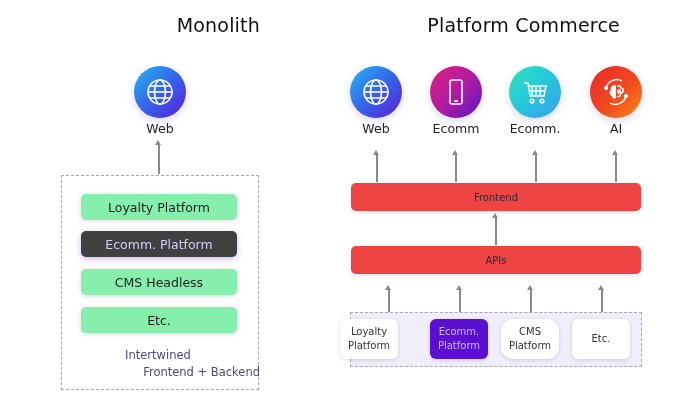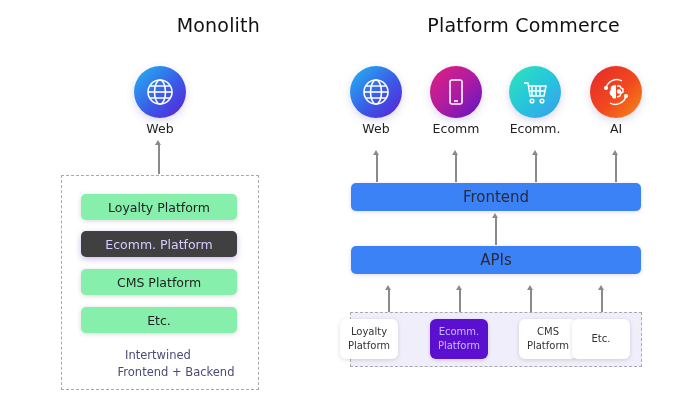--- a/index.html
+++ b/index.html
@@ -15,23 +15,23 @@
   .c-ai { background: linear-gradient(135deg, #e8262c 0%, #f04a1e 55%, #f88a18 100%); }
   .icon-label { font-size: 12.5px; color: #222; text-align: center; width: 80px; }
   .arrow { position: absolute; width: 1.5px; background: #8a8a8a; }
   .arrow::before { content: ""; position: absolute; top: -4px; left: -3px; width: 0; height: 0;
                    border-left: 3.75px solid transparent; border-right: 3.75px solid transparent; border-bottom: 5px solid #8a8a8a; }
   .dashed { position: absolute; border: 1.5px dashed #a8a8b0; box-sizing: border-box; }
   .mono-box { position: absolute; left: 81px; width: 156px; height: 26px; border-radius: 5px; background: #86efac;
               box-shadow: 0 1px 5px rgba(0,0,0,0.16); display: flex; align-items: center; justify-content: center;
               font-size: 12.5px; color: #1f1f1f; }
   .mono-box.active { background: #404040; color: #d9ccff; box-shadow: 0 2px 6px rgba(80,20,200,0.3); }
-  .layer { position: absolute; left: 351px; width: 290px; height: 28px; border-radius: 5px; background: #3b82f6;
+  .layer { position: absolute; left: 351px; width: 290px; height: 28px; border-radius: 5px; background: #ef4444;
            box-shadow: 0 1px 4px rgba(80,60,160,0.18); display: flex; align-items: center; justify-content: center;
-           font-size: 15px; color: #2a2a3a; }
+           font-size: 10px; color: #2a2a3a; }
   .be-box { position: absolute; top: 319px; width: 58px; height: 40px; border-radius: 6px; background: #fff;
             box-shadow: 0 1px 4px rgba(0,0,0,0.14); display: flex; flex-direction: column; align-items: center; justify-content: center;
             font-size: 10px; line-height: 14px; color: #333; text-align: center; }
   .be-box.active { background: #5b0fd1; color: #c9b8ff; }
   .caption { font-size: 11.5px; color: #4a4a78; text-align: center; }
   svg { display: block; }
 </style>
 </head>
 <body>
 
@@ -48,25 +48,25 @@
   </span>
 </div>
 <div class="abs icon-label" style="left:120px; top:121px;">Web</div>
 
 <div class="arrow" style="left:158px; top:144px; height:30px;"></div>
 
 <div class="dashed" style="left:61px; top:175px; width:198px; height:215px;"></div>
 
 <div class="mono-box" style="top:194px;">Loyalty Platform</div>
 <div class="mono-box active" style="top:231px;">Ecomm. Platform</div>
-<div class="mono-box" style="top:269px;">CMS Platform</div>
+<div class="mono-box" style="top:269px;">CMS Headless</div>
 <div class="mono-box" style="top:307px;">Etc.</div>
 
 <div class="abs caption" style="left:58px; top:348px; width:200px;">Intertwined</div>
-<div class="abs caption" style="left:76px; top:365px; width:200px;">Frontend + Backend</div>
+<div class="abs caption" style="left:60px; top:365px; width:200px;text-align:right;">Frontend + Backend</div>
 
 <div class="abs title" style="left:370px; top:14px; width:250px;">Platform Commerce</div>
 
 <div class="abs circle c-web" style="left:350px; top:66px;">
   <span>
     <svg width="30" height="30" viewBox="0 0 30 30" fill="none" stroke="#fff" stroke-width="1.6">
       <circle cx="15" cy="15" r="12"></circle>
         <ellipse cx="15" cy="15" rx="5.5" ry="12"></ellipse>
       <line x1="3" y1="15" x2="27" y2="15"></line>
         <path d="M5 9 H25 M5 21 H25"></path>
@@ -129,21 +129,21 @@
 <div class="dashed" style="left:350px; top:312px; width:292px; height:55px; background:#f1eefc;"></div>
 
 <div class="be-box" style="left:340px;">
   <span>Loyalty</span>
   <span>Platform</span>
 </div>
 <div class="be-box active" style="left:430px;">
   <span>Ecomm.</span>
   <span>Platform</span>
 </div>
-<div class="be-box" style="left:519px;">
+<div class="be-box" style="left:501px;border-radius:12px;">
   <span>CMS</span>
   <span>Platform</span>
 </div>
 <div class="be-box" style="left:572px;">
   <span>Etc.</span>
 </div>
 
 <div class="abs caption" style="left:446px; top:375px; width:100px;margin-top:44px;">Backend</div>
 
 </body></html>

